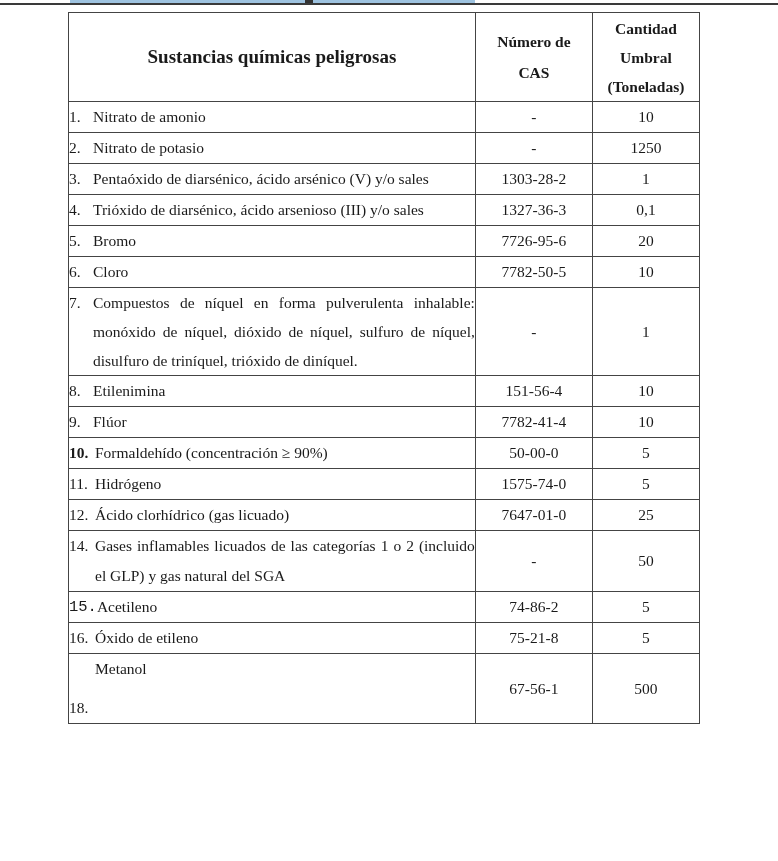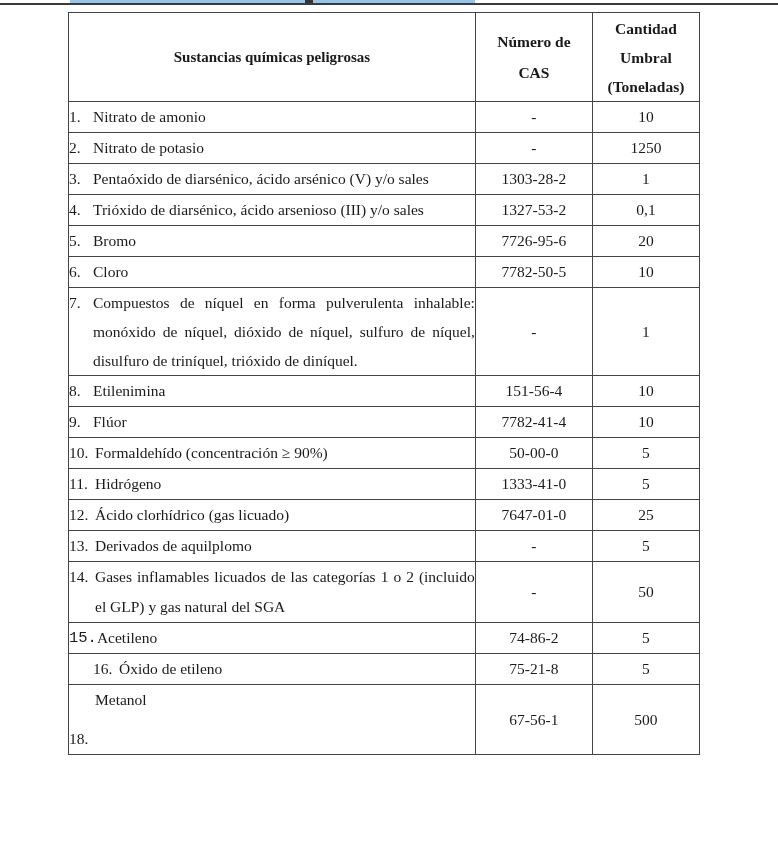--- a/index.html
+++ b/index.html
@@ -11,21 +11,21 @@
   .highlight-bar { position:absolute; left:70px; top:0; width:405px; height:4px; background:#9ec3e0; }
   .highlight-bar2 { position:absolute; left:305px; top:0; width:8px; height:5px; background:#333; }
   table.chem {
     position:absolute; left:68px; top:12px; border-collapse:collapse; width:632px;
     font-size:15.5px; line-height:30px;
   }
   table.chem td, table.chem th {
     border:1.5px solid #444; padding:0; vertical-align:middle;
   }
   th { font-weight:bold; text-align:center; }
-  th.h-name { width:415px; height:88px; font-size:15px; }
+  th.h-name { width:415px; height:88px; font-size:19px; }
   th.h-cas { width:118px; line-height:31px; }
   th.h-qty { width:107px; line-height:29px; }
   td.name { padding-left:8px; padding-right:8px; text-align:left; }
   td.cas, td.qty { text-align:center; }
   tr.single td { height:29px; }
   .item { display:flex; }
   .num { flex:0 0 auto; min-width:24px; }
   .txt { flex:1; text-align:justify; }
   .row7 .txt { line-height:29px; }
 </style>
@@ -84,21 +84,21 @@
     <td class="cas">1303-28-2</td>
     <td class="qty">1</td>
   </tr>
       <tr class="single">
     <td class="name">
       <div class="item">
         <span class="num" style="min-width: 24px;">4.</span>
         <span class="txt">Trióxido de diarsénico, ácido arsenioso (III) y/o sales</span>
       </div>
     </td>
-    <td class="cas">1327-53-2</td>
+    <td class="cas">1327-36-3</td>
     <td class="qty">0,1</td>
   </tr>
       <tr class="single">
     <td class="name">
       <div class="item">
         <span class="num" style="min-width: 24px;">5.</span>
         <span class="txt">Bromo</span>
       </div>
     </td>
     <td class="cas">7726-95-6</td>
@@ -140,57 +140,47 @@
         <span class="num" style="min-width: 24px;">9.</span>
         <span class="txt">Flúor</span>
       </div>
     </td>
     <td class="cas">7782-41-4</td>
     <td class="qty">10</td>
   </tr>
       <tr class="single">
     <td class="name">
       <div class="item">
-        <span class="num" style="min-width: 26px;">10.</span>
+        <span class="num" style="min-width: 26px; font-weight: bold;">10.</span>
         <span class="txt">Formaldehído (concentración ≥ 90%)</span>
       </div>
     </td>
     <td class="cas">50-00-0</td>
     <td class="qty">5</td>
   </tr>
       <tr class="single">
     <td class="name">
       <div class="item">
         <span class="num" style="min-width: 26px;">11.</span>
         <span class="txt">Hidrógeno</span>
       </div>
     </td>
-    <td class="cas">1333-41-0</td>
+    <td class="cas">1575-74-0</td>
     <td class="qty">5</td>
   </tr>
       <tr class="single">
     <td class="name">
       <div class="item">
         <span class="num" style="min-width: 26px;">12.</span>
         <span class="txt">Ácido clorhídrico (gas licuado)</span>
       </div>
     </td>
     <td class="cas">7647-01-0</td>
     <td class="qty">25</td>
   </tr>
-      <tr class="single">
-    <td class="name">
-      <div class="item">
-        <span class="num" style="min-width: 26px;">13.</span>
-        <span class="txt">Derivados de aquilplomo</span>
-      </div>
-    </td>
-    <td class="cas">-</td>
-    <td class="qty">5</td>
-  </tr>
       <tr class="multi">
     <td class="name">
       <div class="item">
         <span class="num" style="min-width: 26px;">14.</span>
         <span class="txt">Gases inflamables licuados de las categorías 1 o 2 (incluido el GLP) y gas natural del SGA</span>
       </div>
     </td>
     <td class="cas">-</td>
     <td class="qty">50</td>
   </tr>
@@ -200,21 +190,21 @@
         <span class="num" style="min-width: 26px; font-family: Liberation Mono, monospace;">15.</span>
         <span class="txt">Acetileno</span>
       </div>
     </td>
     <td class="cas">74-86-2</td>
     <td class="qty">5</td>
   </tr>
       <tr class="single">
     <td class="name">
       <div class="item">
-        <span class="num" style="min-width: 26px; margin-left: 24px;">16.</span>
+        <span class="num" style="min-width: 26px;">16.</span>
         <span class="txt">Óxido de etileno</span>
       </div>
     </td>
     <td class="cas">75-21-8</td>
     <td class="qty">5</td>
   </tr>
       <tr class="single">
     <td class="name">
       <div class="item">
         <span class="num" style="min-width: 26px; margin-top: 39px;">18.</span>

